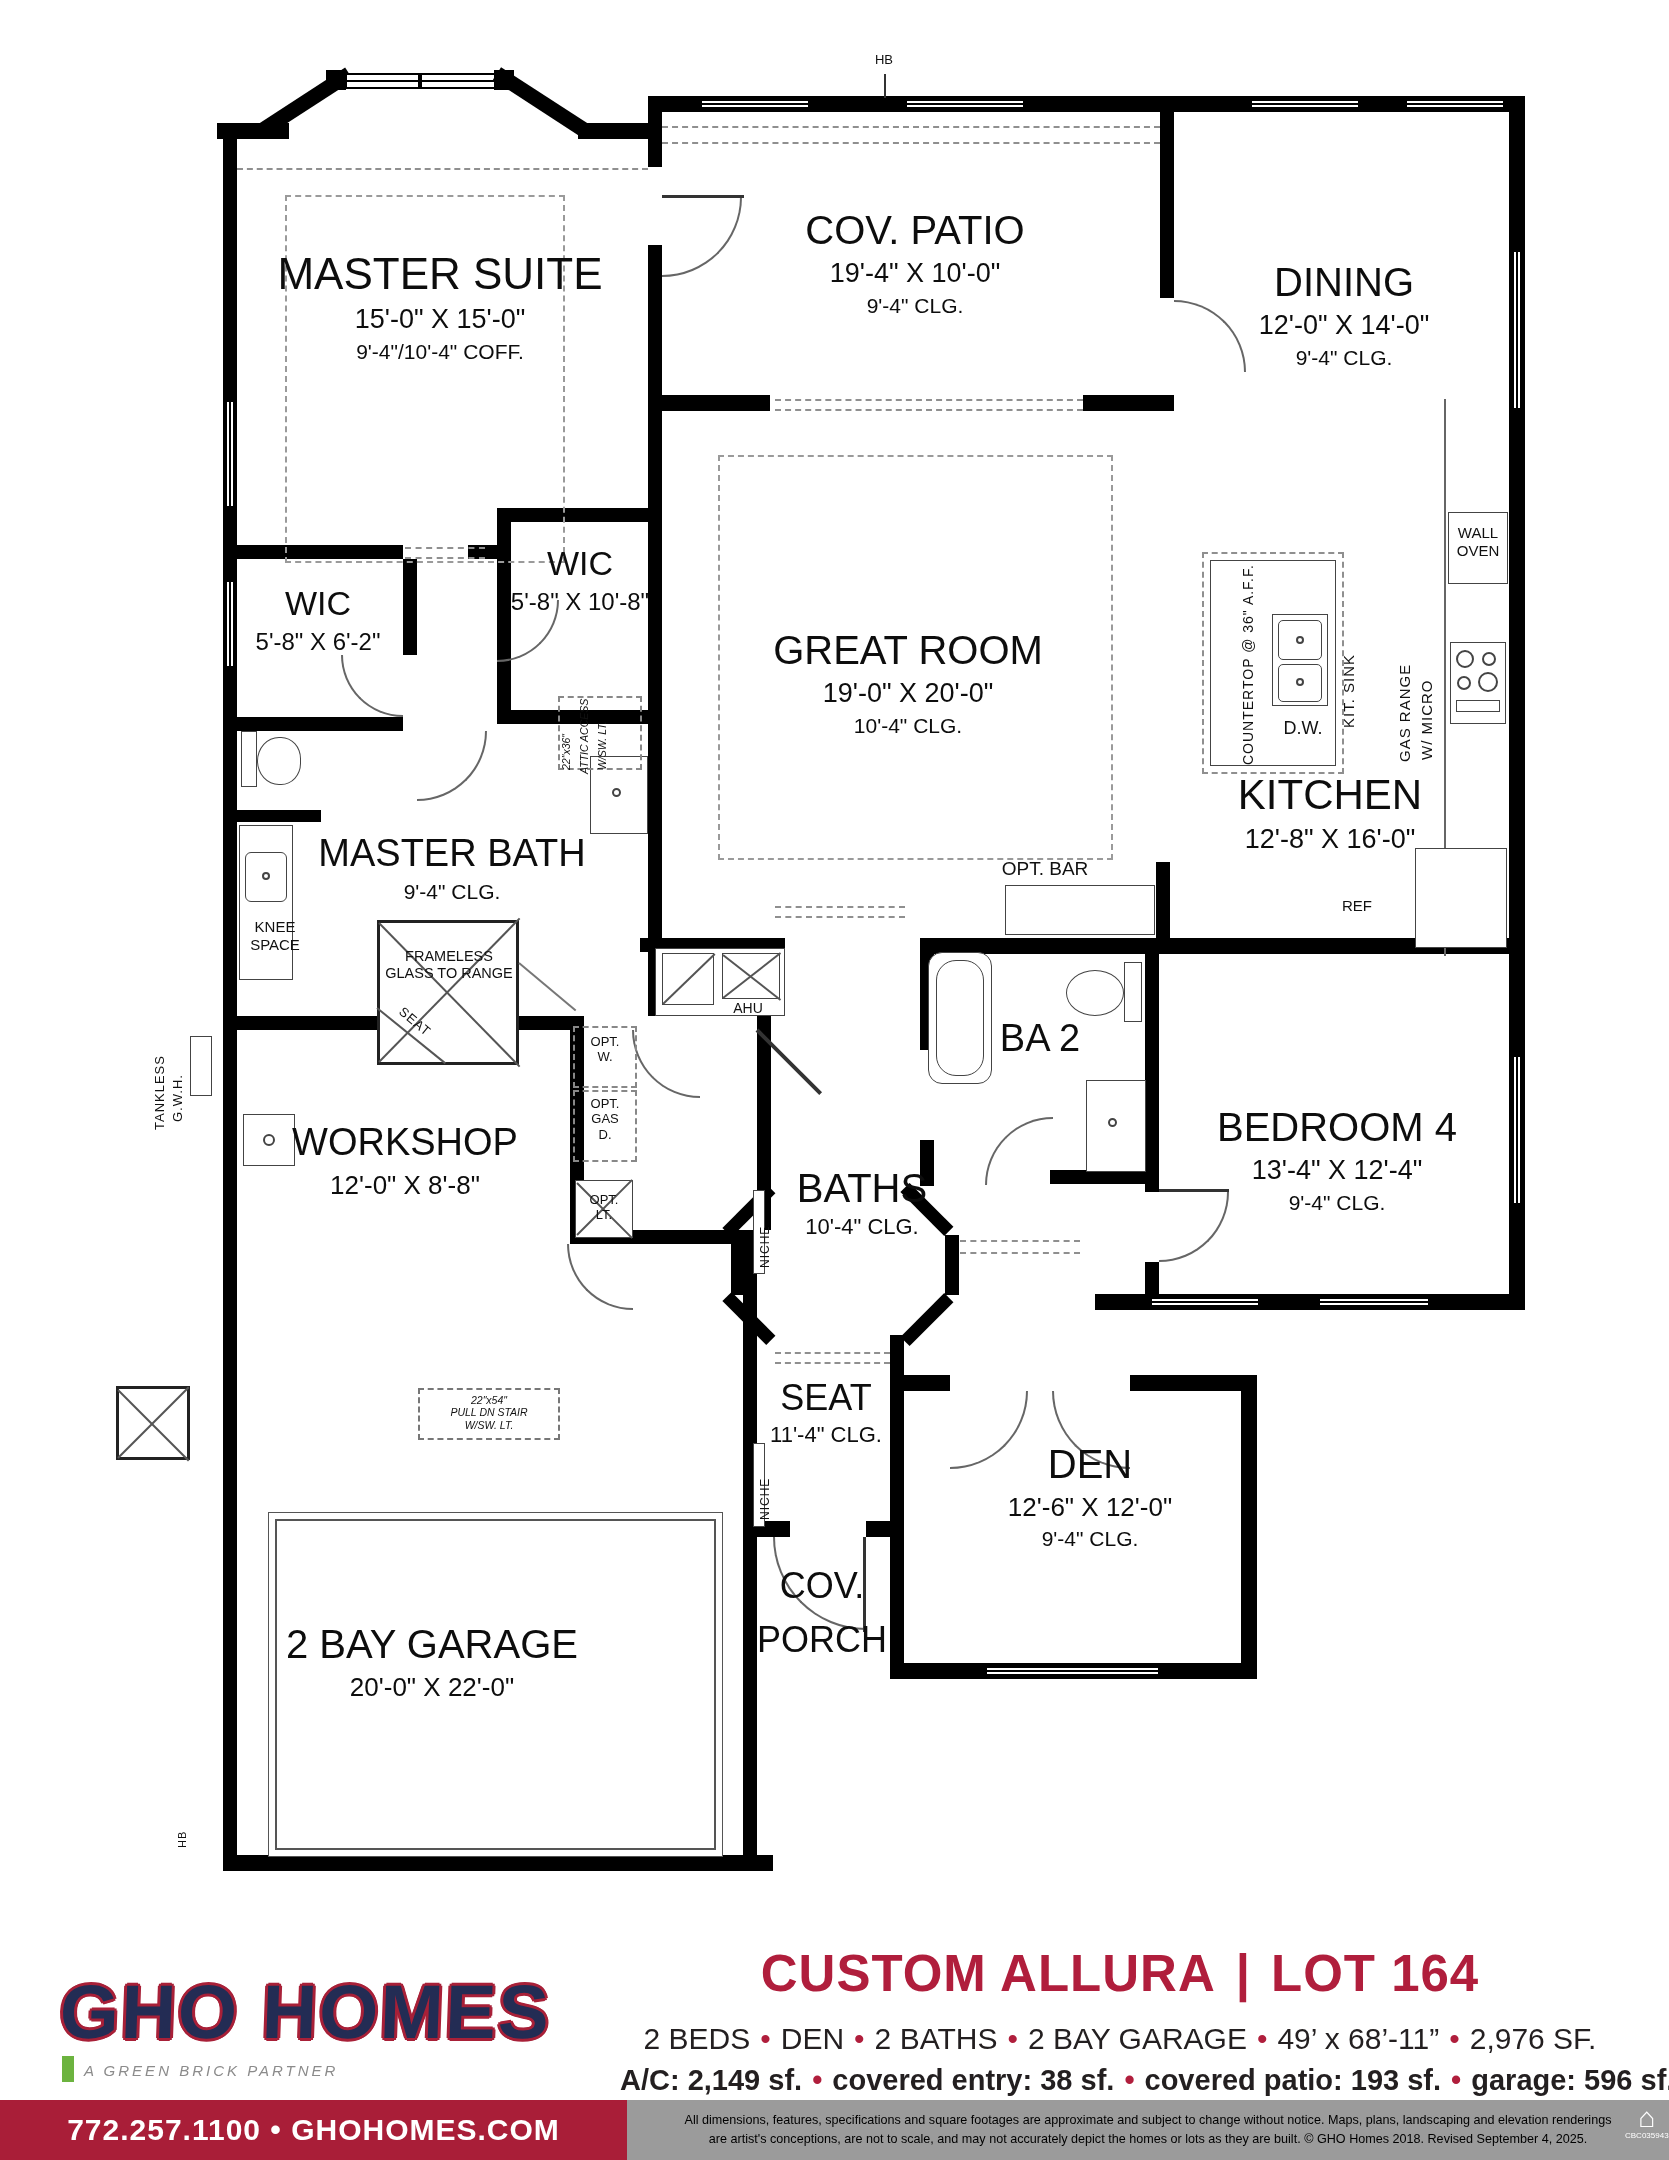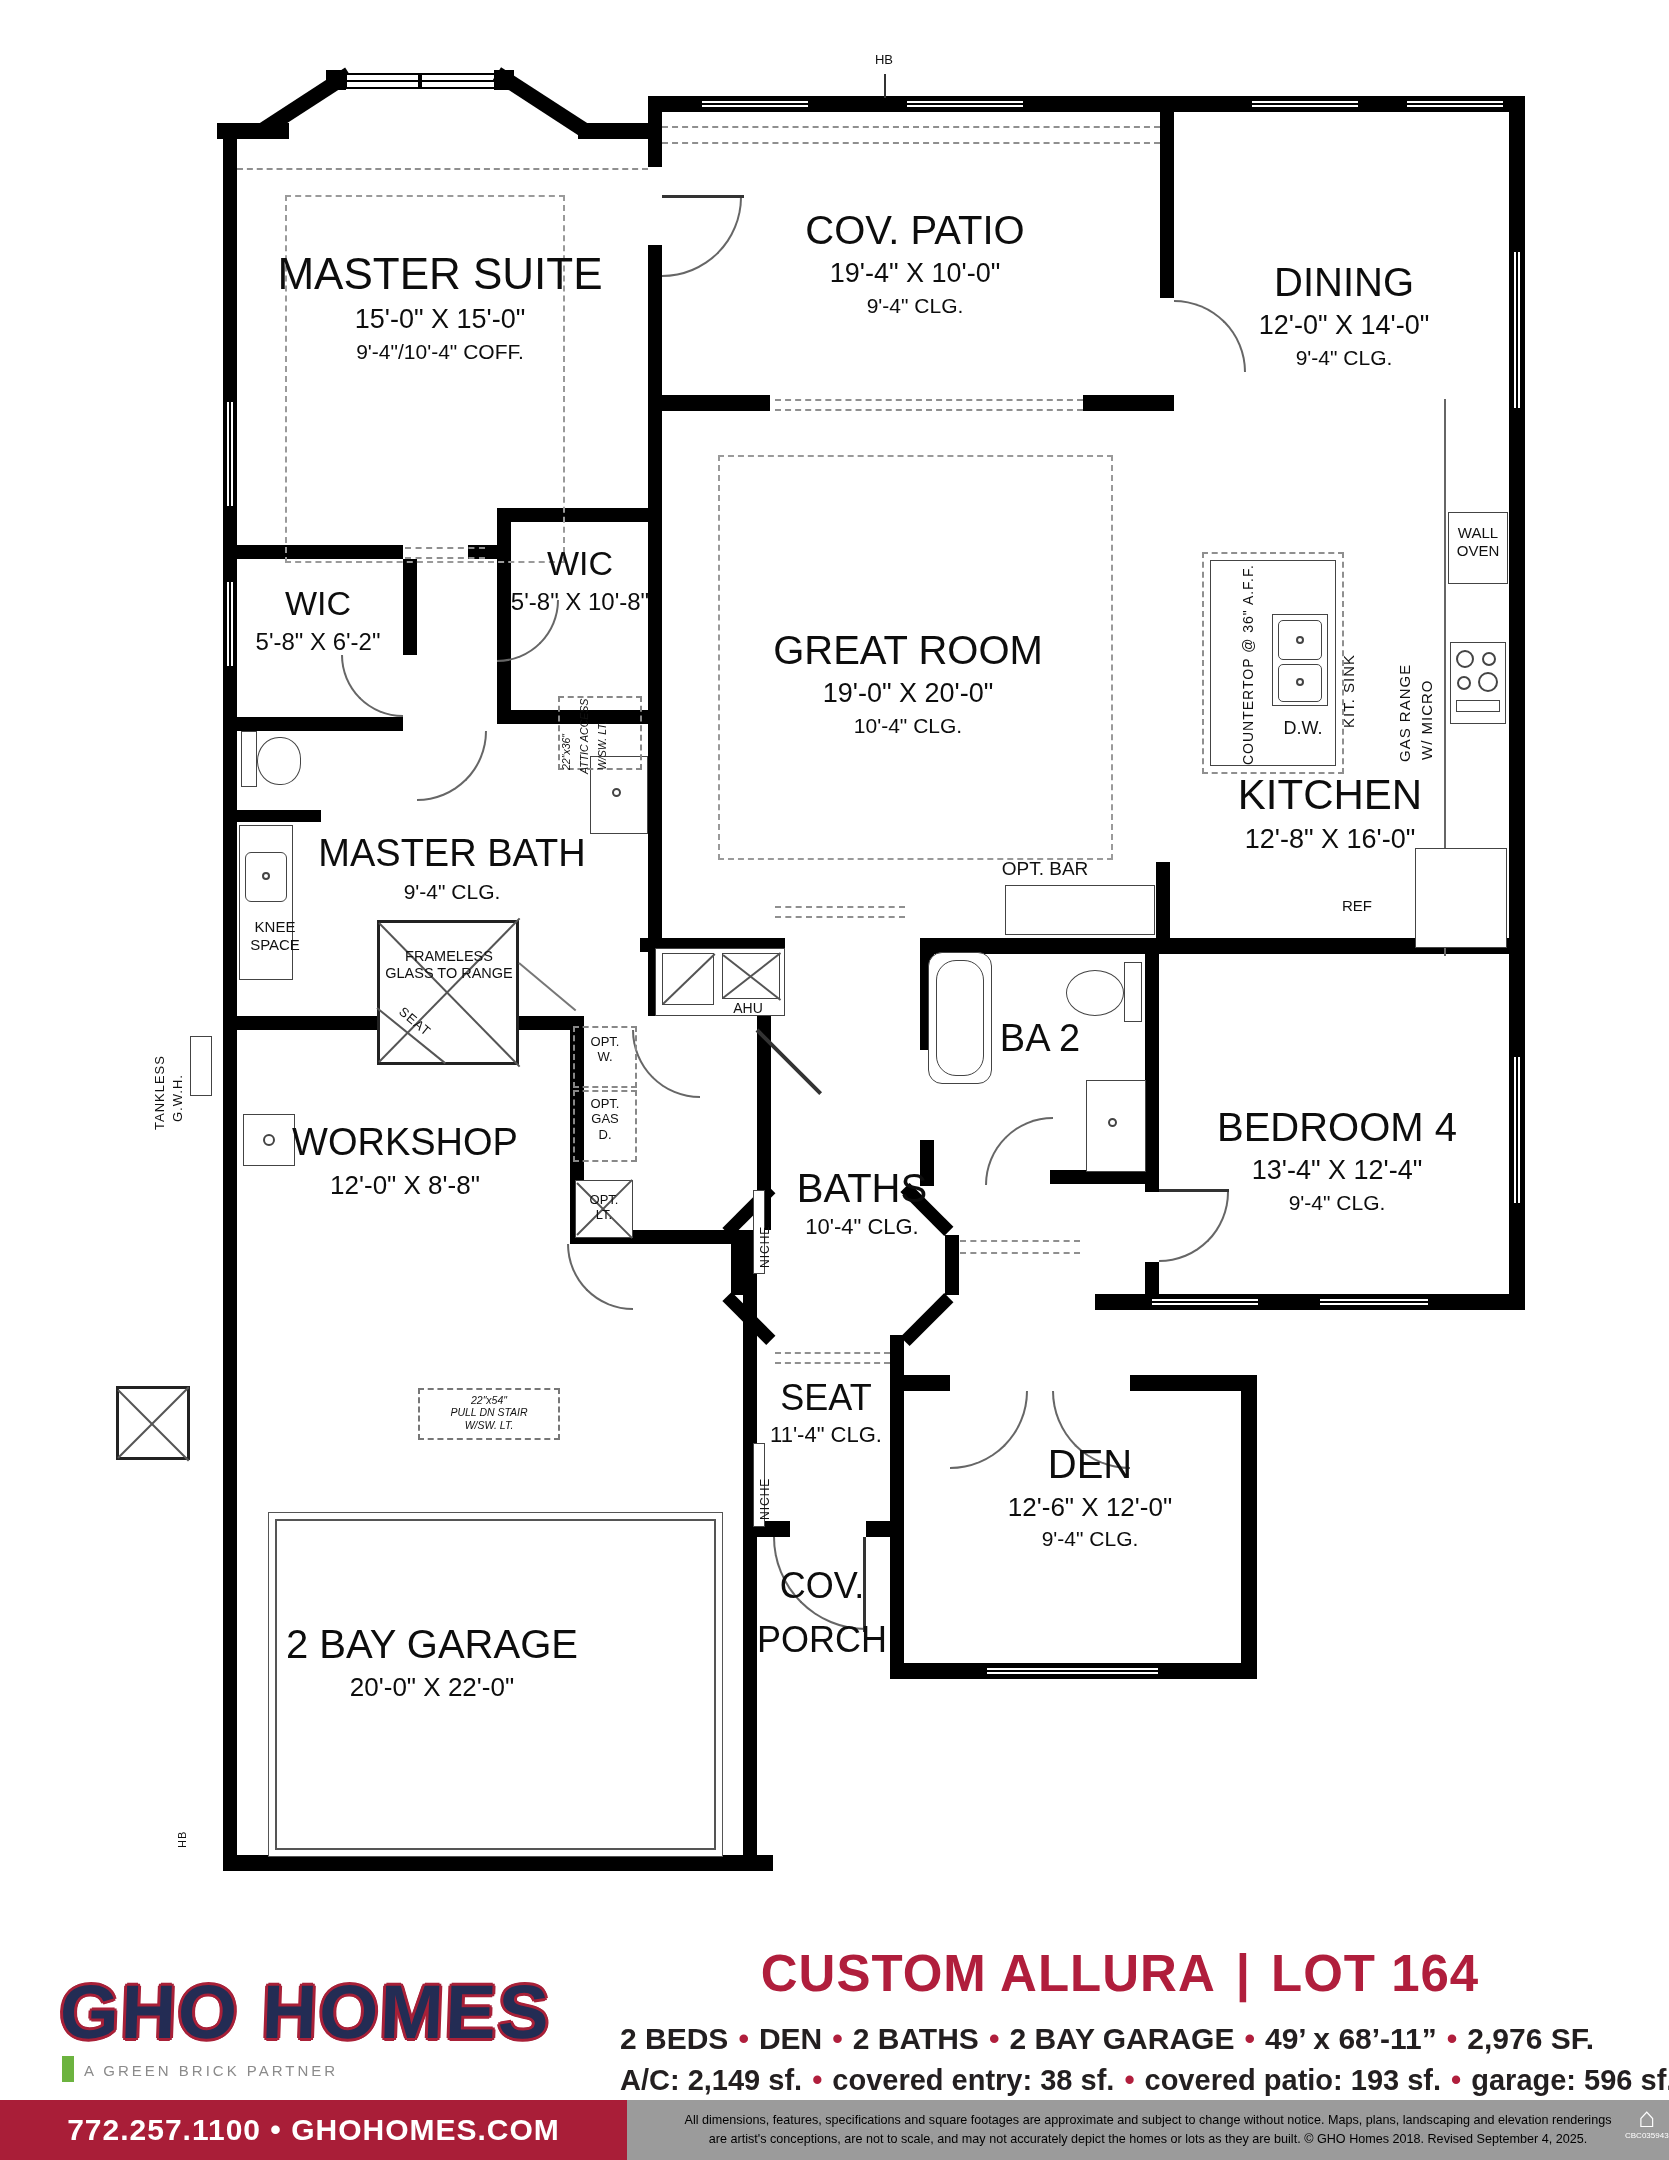--- a/index.html
+++ b/index.html
@@ -21,25 +21,25 @@
   .room{position:absolute;text-align:center;color:#0d0d0d;line-height:1.1;}
   .rt{font-size:40px;}
   .rd{font-size:27px;margin-top:7px;}
   .rc{font-size:21px;margin-top:5px;}
   .sm{position:absolute;font-size:14px;color:#111;text-align:center;line-height:1.18;white-space:nowrap;}
   .vtext{position:absolute;writing-mode:vertical-rl;transform:rotate(180deg);font-size:14px;color:#111;white-space:nowrap;letter-spacing:1px;}
   
   .logo{position:absolute;left:60px;top:1968px;font-family:"Liberation Sans",sans-serif;font-weight:800;
         font-size:76px;letter-spacing:2px;color:#232c54;transform:skewX(-2deg);
         text-shadow:-3px 0 0 #a82038,3px 0 0 #a82038,0 -3px 0 #a82038,0 3px 0 #a82038,-2px -2px 0 #a82038,2px 2px 0 #a82038,-2px 2px 0 #a82038,2px -2px 0 #a82038;}
-  .tagline{position:absolute;left:84px;top:2062px;font-size:15px;letter-spacing:3px;color:#8b8b8b;}
+  .tagline{position:absolute;left:84px;top:2062px;font-size:15px;letter-spacing:3px;color:#8b8b8b;font-style:italic;}
   .greenbrick{position:absolute;left:62px;top:2056px;width:12px;height:26px;background:#6cb33f;}
   .plantitle{position:absolute;left:720px;top:1944px;width:800px;text-align:center;font-size:51px;font-weight:800;color:#b01e3c;letter-spacing:1px;white-space:nowrap;}
   .plantitle .sep{margin:0 20px;font-weight:600;}
-  .stats1{position:absolute;left:620px;top:2022px;width:1000px;font-size:30px;font-weight:700;color:#231f20;white-space:nowrap;}
+  .stats1{position:absolute;left:620px;top:2022px;width:1000px;text-align:center;font-size:30px;font-weight:400;color:#231f20;white-space:nowrap;}
   .stats2{position:absolute;left:620px;top:2064px;width:1000px;text-align:center;font-size:29px;font-weight:600;color:#231f20;white-space:nowrap;}
   .bullet{color:#b01e3c;margin:0 10px;}
   .redbar{position:absolute;left:0;top:2100px;width:627px;height:60px;background:#a91e38;display:flex;align-items:center;justify-content:center;}
   .redbar span{color:#fff;font-size:30px;font-weight:700;letter-spacing:1px;}
   .graybar{position:absolute;left:627px;top:2100px;width:1042px;height:60px;background:#9b9b9b;display:flex;flex-direction:column;align-items:center;justify-content:center;}
   .graybar div{color:#000000;font-size:12.6px;line-height:1.5;text-align:center;width:940px;}
   .ehicon{position:absolute;left:1625px;top:2104px;color:#fff;text-align:center;font-size:8px;line-height:1;}
   .ehicon .house{font-size:28px;line-height:1;}
 </style>
 </head>

